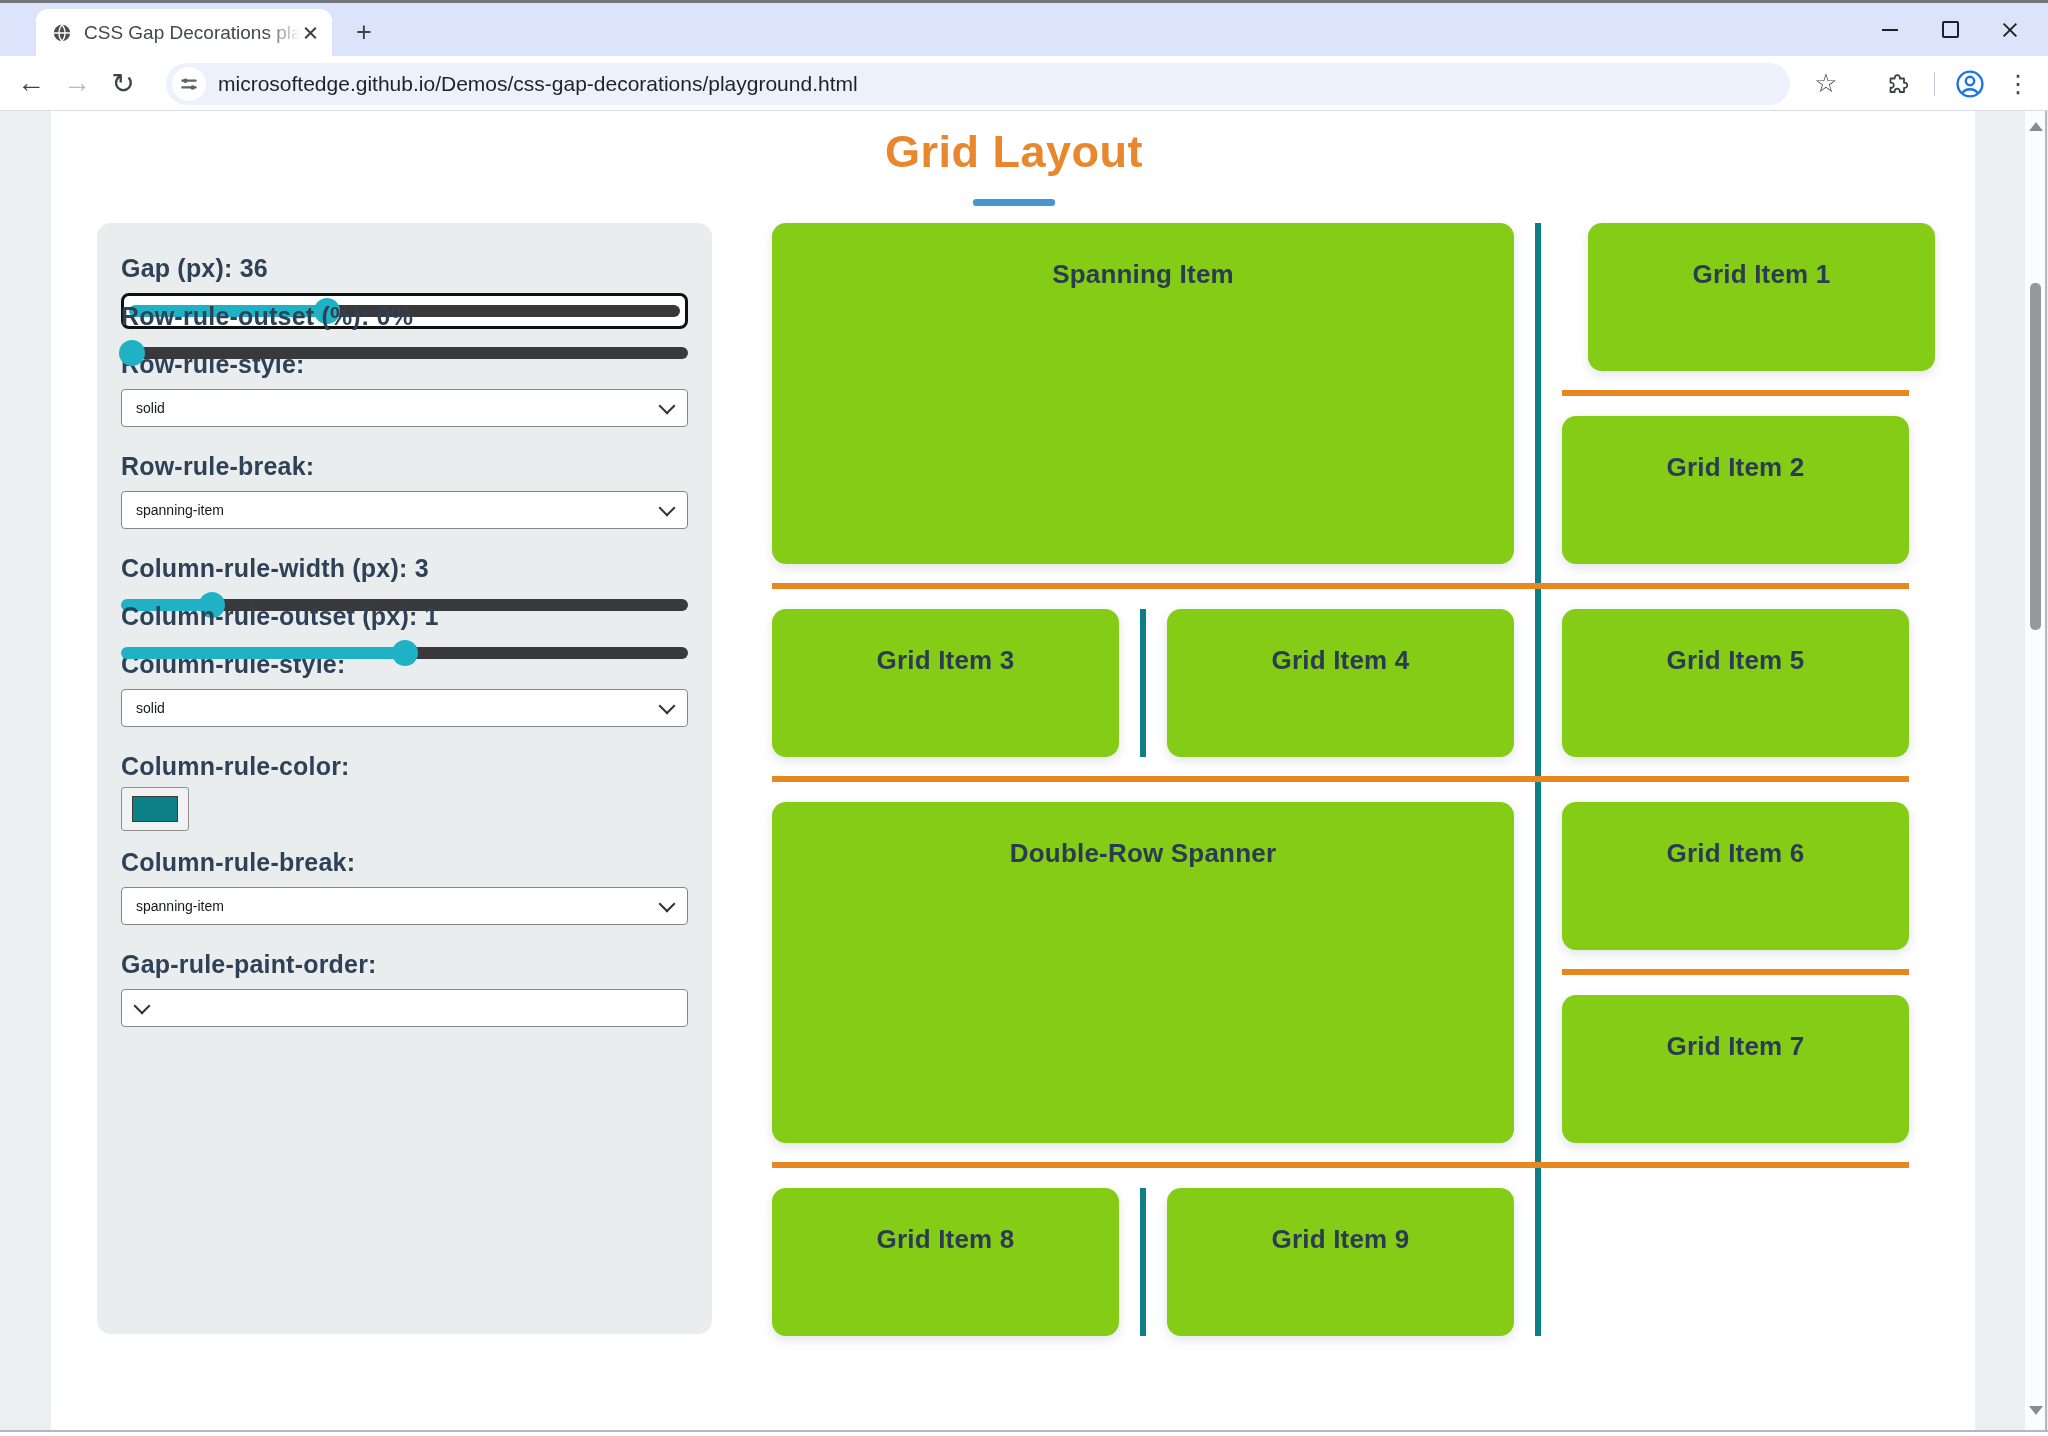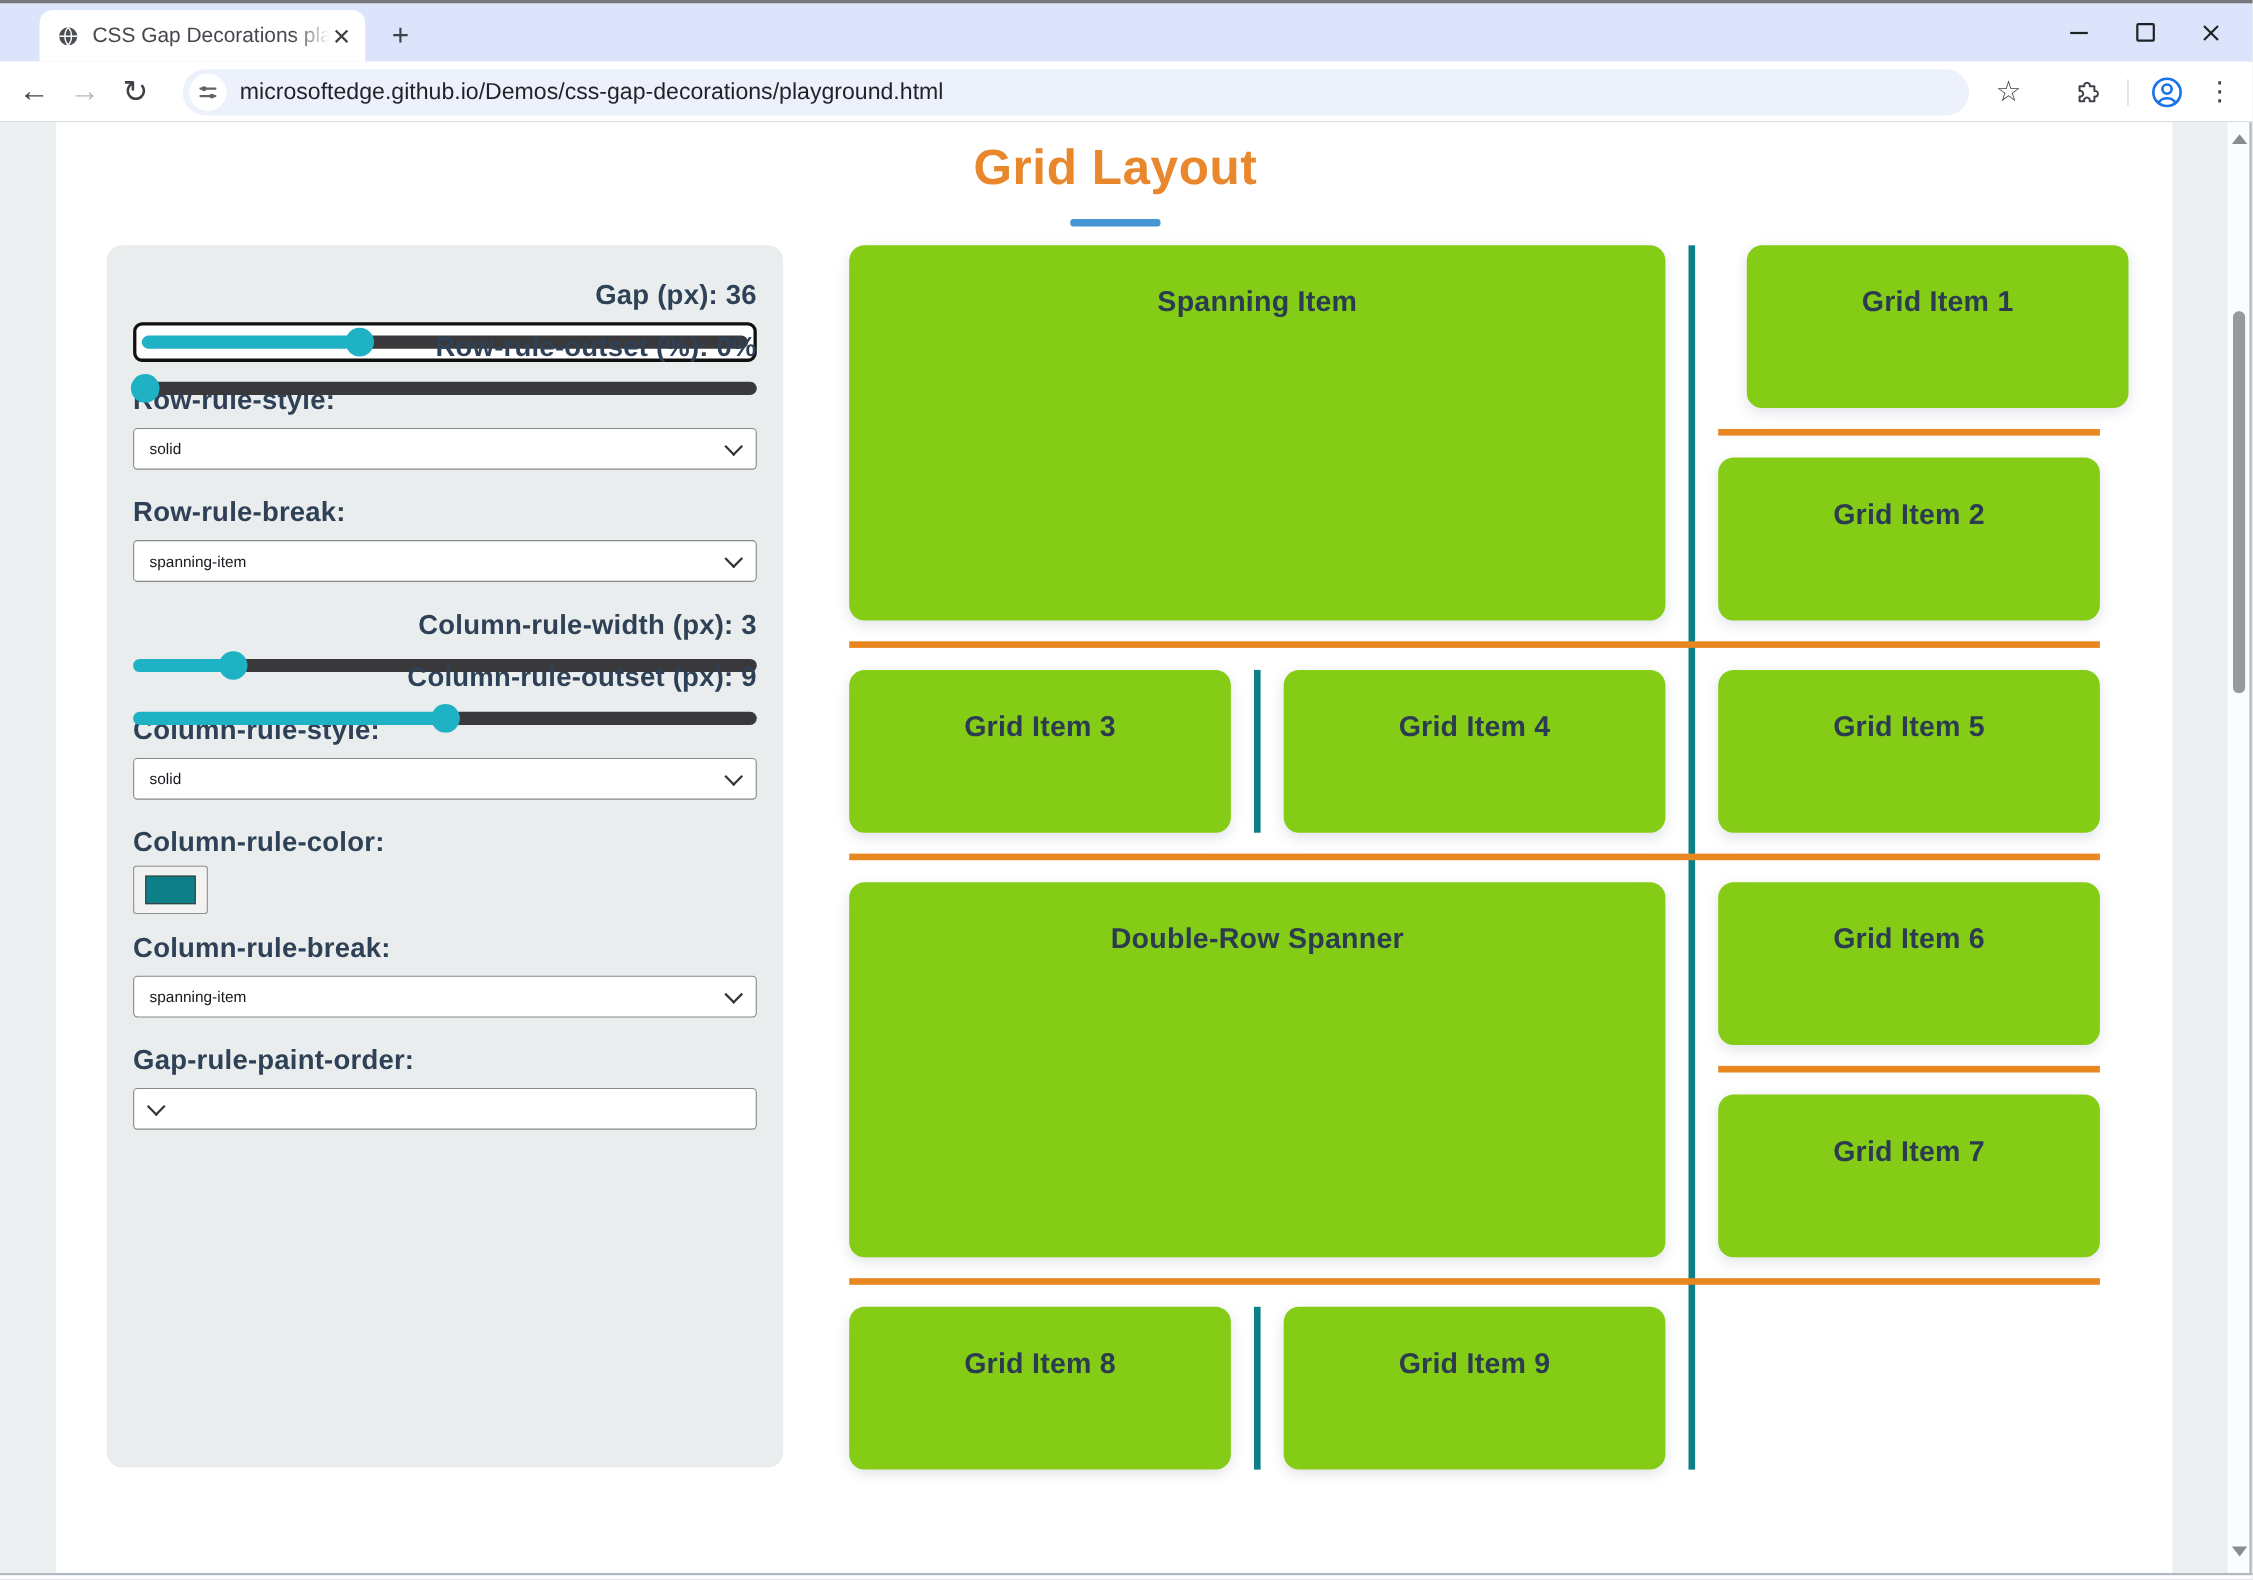--- a/index.html
+++ b/index.html
@@ -46,21 +46,21 @@
   .page-title{position:absolute;left:53px;top:126px;width:1922px;text-align:center;font-size:45px;font-weight:700;color:var(--title-orange);letter-spacing:0.5px;}
   .title-underline{position:absolute;left:973px;top:199px;width:82px;height:7px;border-radius:3px;background:var(--underline-blue);}
 
   
   .panel{position:absolute;left:97px;top:223px;width:615px;height:1111px;background:#e9edee;border-radius:14px;box-sizing:border-box;padding:30px 24px 0 24px;overflow:hidden;}
   .group{margin-bottom:24px;}
   .group.color{margin-bottom:16px;}
   .ctl-label{font-size:25px;font-weight:700;color:#2f4156;line-height:30px;margin-bottom:10px;letter-spacing:0.2px;}
   .group.color .ctl-label{margin-bottom:6px;}
 
-  .slider{position:relative;height:24px;text-align:right;}
+  .slider{position:relative;height:24px;}
   .slider .track{position:absolute;left:0;right:0;top:6px;height:12px;border-radius:6px;}
   .slider .thumb{position:absolute;top:-1px;width:26px;height:26px;border-radius:50%;background:var(--slider-teal);}
   .slider-focus{border:3px solid #101010;border-radius:8px;padding:3px 5px;background:#fff;}
 
   .selectbox{height:38px;background:#fff;border:1px solid #878787;border-radius:4px;display:flex;align-items:center;padding:0 14px;box-sizing:border-box;}
   .select-value{flex:1;font-size:14px;color:#15181c;}
   .chev{width:10px;height:10px;border-right:2.5px solid #333;border-bottom:2.5px solid #333;transform:rotate(45deg);margin-top:-5px;}
 
   .swatch-outer{width:68px;height:44px;background:#f2f2f2;border:1px solid #8f8f8f;border-radius:3px;box-sizing:border-box;padding:8px 10px;}
   .swatch-inner{width:100%;height:100%;border:1px solid #3d3d3d;box-sizing:border-box;}
@@ -181,21 +181,21 @@
         </div>
       </div>
       <div class="group slider">
         <div class="ctl-label">Column-rule-width (px): 3</div>
         <div class="slider">
           <div class="track" style="background: linear-gradient(90deg, var(--slider-teal) 0%, var(--slider-teal) 16%, var(--track-dark) 16%);"></div>
           <div class="thumb" style="left: calc(16% - 13px);"></div>
         </div>
       </div>
       <div class="group slider">
-        <div class="ctl-label">Column-rule-outset (px): 9</div>
+        <div class="ctl-label">Column-rule-outset (px): 1</div>
         <div class="slider">
           <div class="track" style="background: linear-gradient(90deg, var(--slider-teal) 0%, var(--slider-teal) 50%, var(--track-dark) 50%);"></div>
           <div class="thumb" style="left: calc(50% - 13px);"></div>
         </div>
       </div>
       <div class="group select">
         <div class="ctl-label">Column-rule-style:</div>
         <div class="selectbox">
           <div class="select-value">solid</div>
           <div class="chev"></div>

